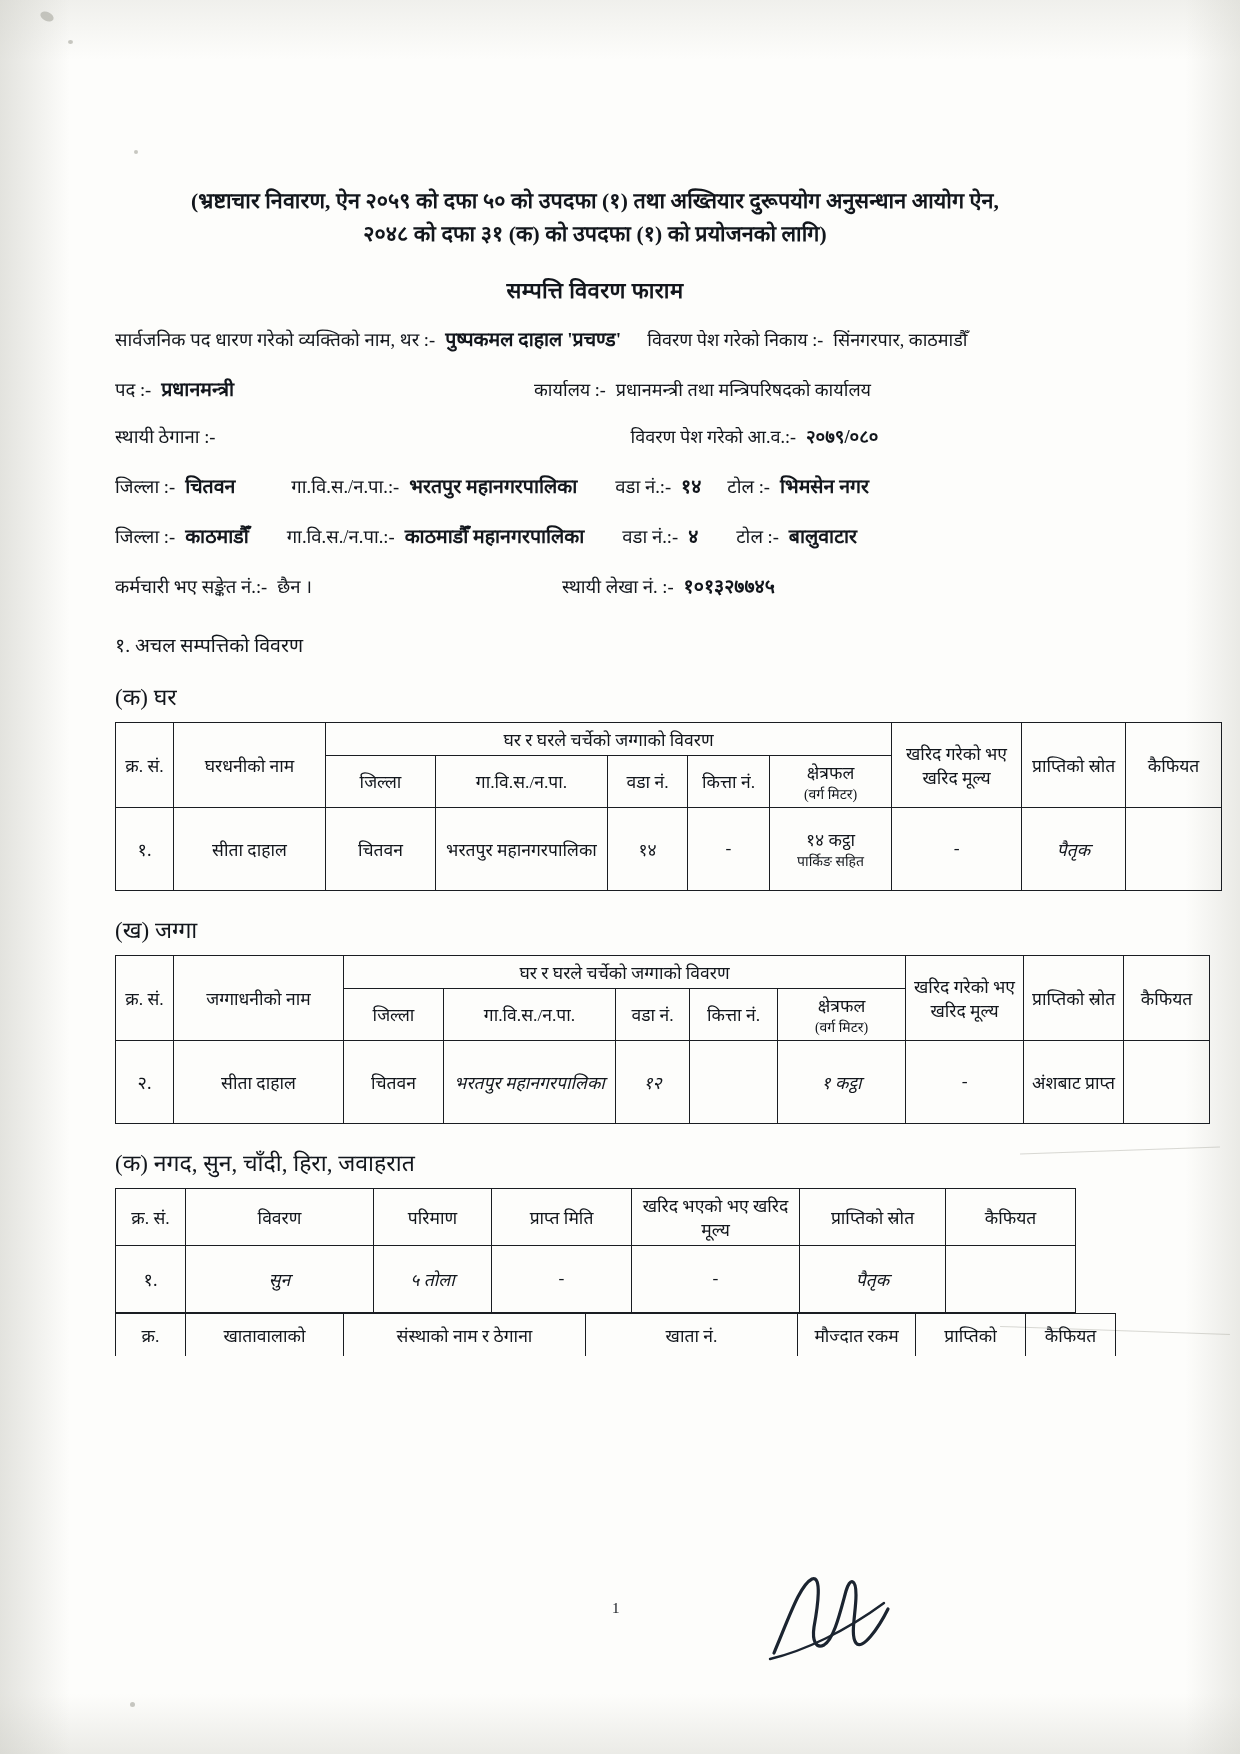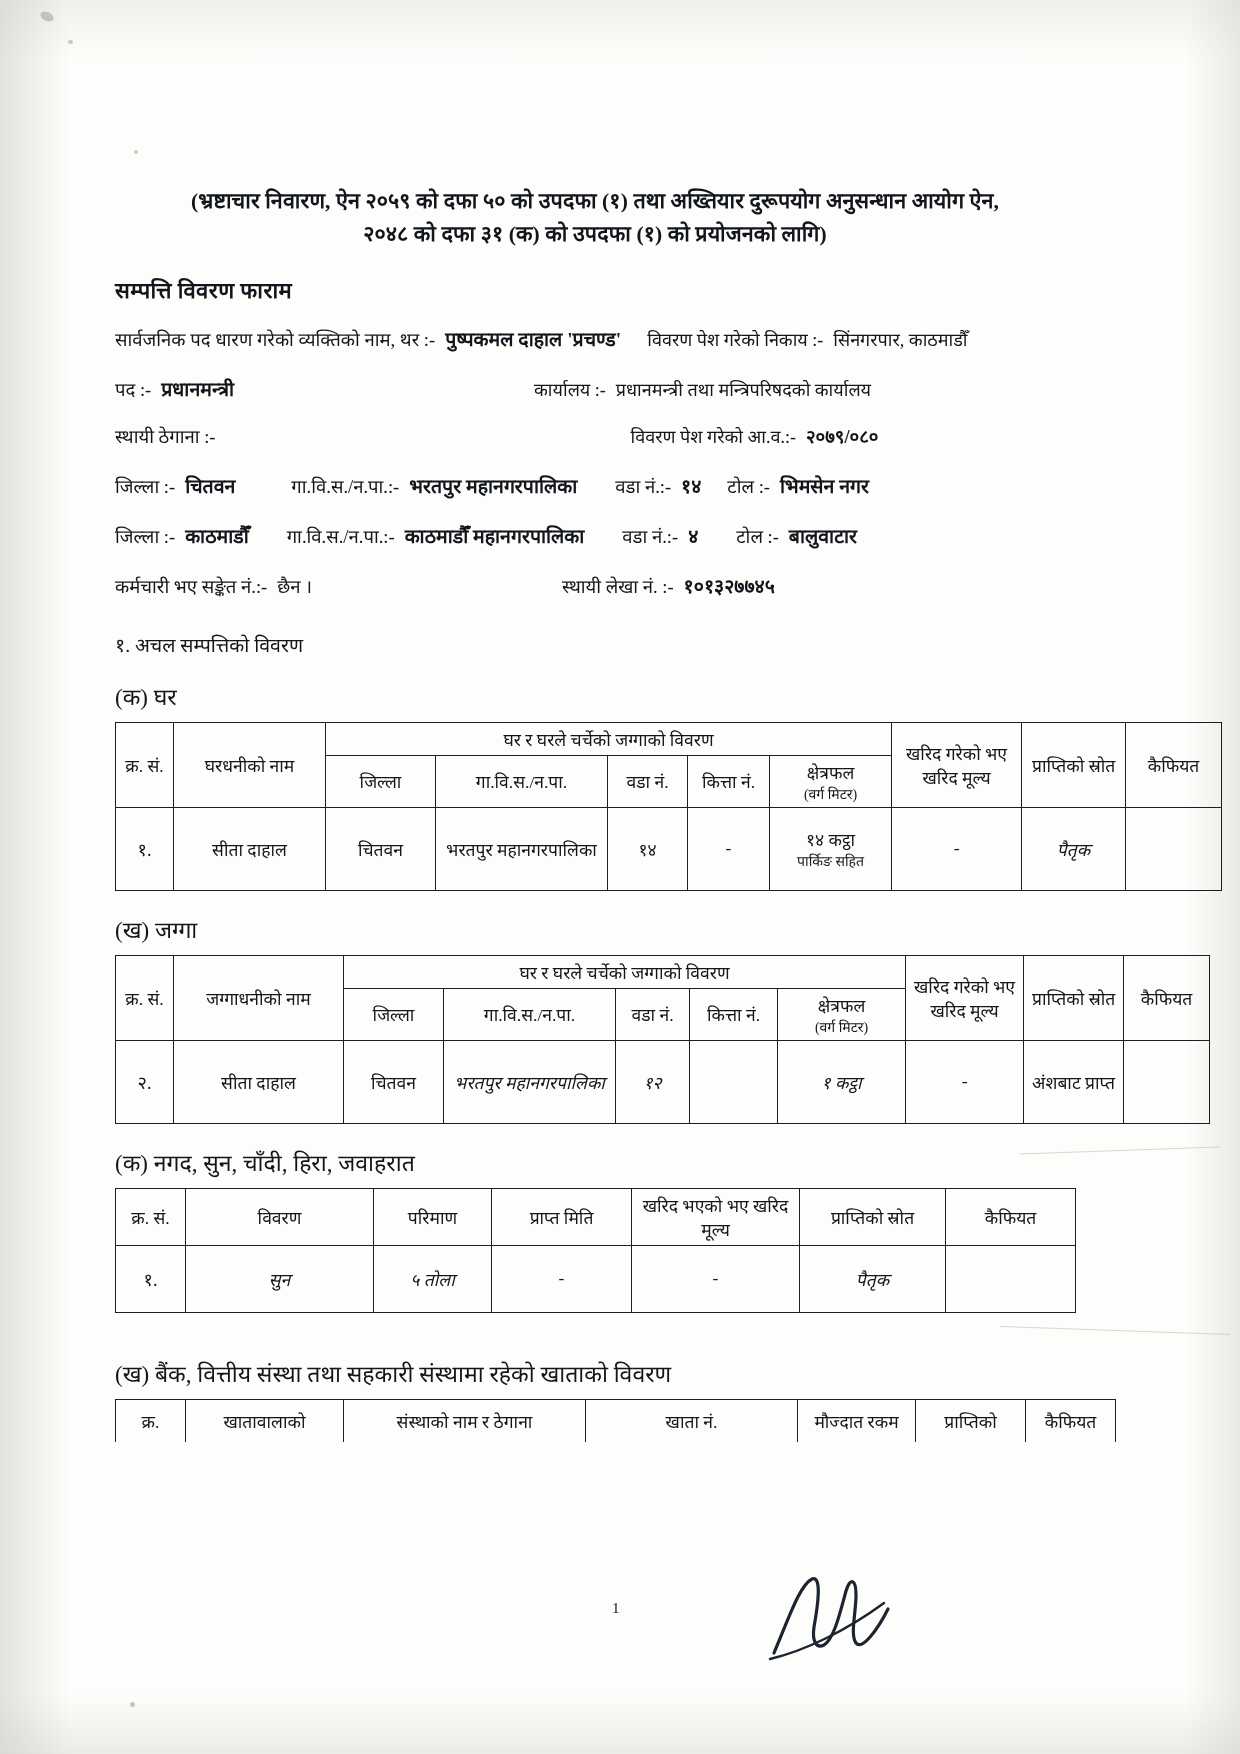--- a/index.html
+++ b/index.html
@@ -41,20 +41,21 @@
   }
   .hdr-line {
     text-align: center;
     font-size: 21.5px;
     font-weight: bold;
     line-height: 1.55;
     letter-spacing: 0.1px;
     font-family: Liberation Serif, serif;
   }
   .form-title {
+    text-align: center;
     font-size: 22px;
     font-weight: bold;
     margin-top: 22px;
     letter-spacing: 0.4px;
   }
   .row {
     display: flex;
     align-items: baseline;
     font-size: 19px;
     margin-top: 22px;
@@ -333,21 +334,20 @@
         <td class="name-left cell-top">सुन</td>
         <td class="cell-top">५ तोला</td>
         <td class="cell-top">-</td>
         <td class="cell-top">-</td>
         <td class="cell-top">पैतृक</td>
         <td></td>
       </tr>
     </tbody>
       </table>
 
-    <div class="sub-title" style="margin-top:44px">(ख) बैंक, वित्तीय संस्था तथा सहकारी संस्थामा रहेको खाताको विवरण</div>
 
     <table class="grid">
       <colgroup>
         <col style="width:70px">
           <col style="width:158px">
           <col style="width:242px">
           <col style="width:212px">
         <col style="width:118px">
           <col style="width:110px">
           <col style="width:90px">

